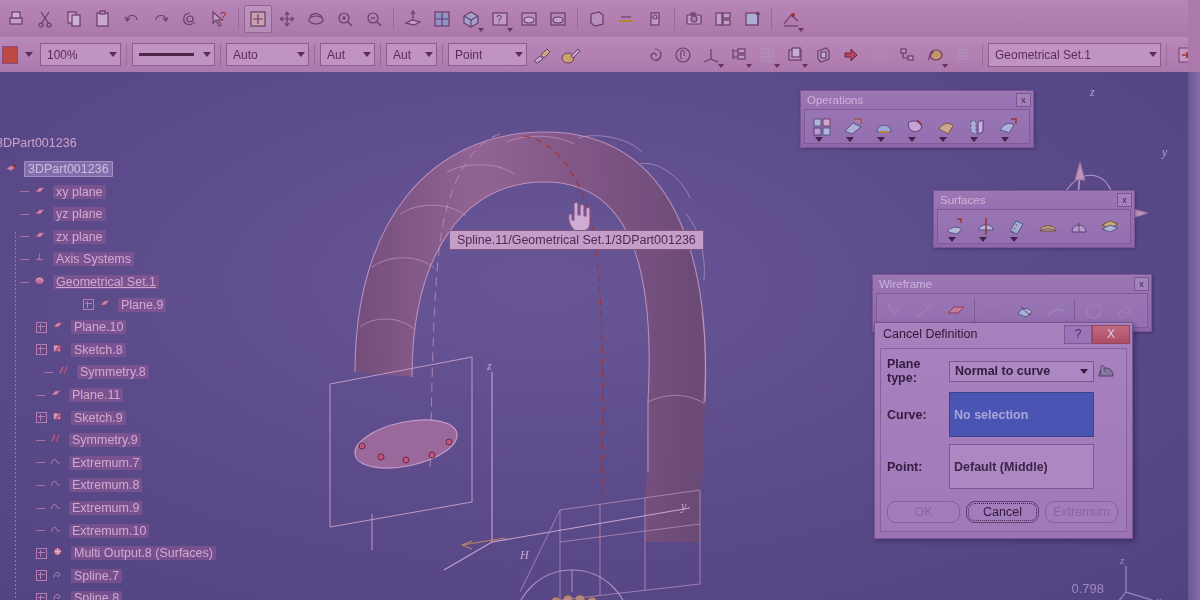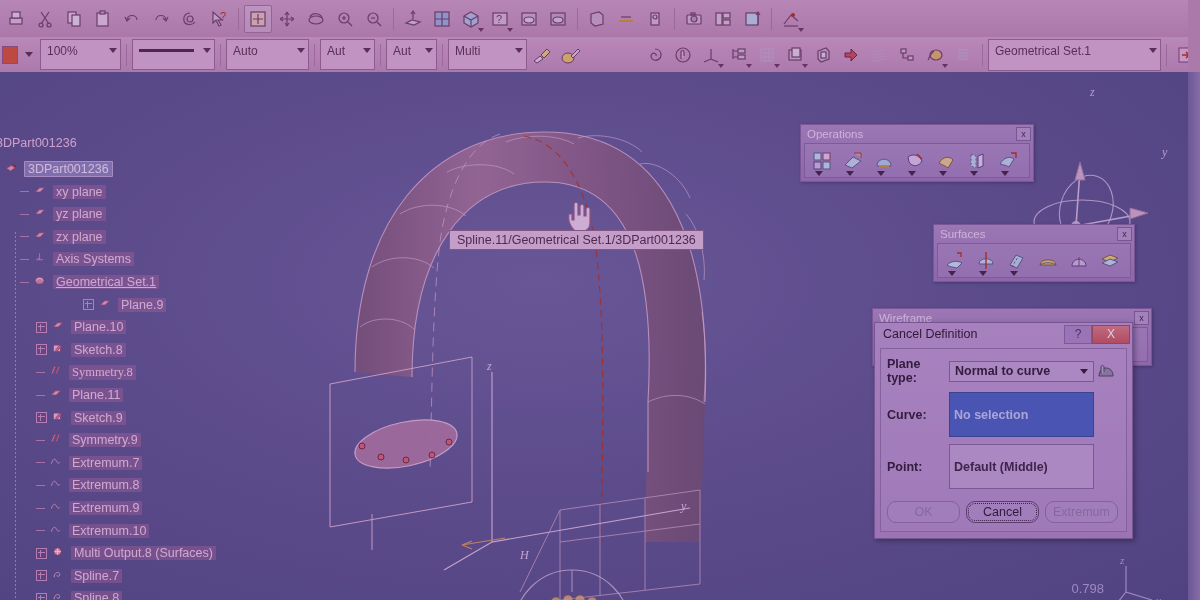--- a/index.html
+++ b/index.html
@@ -19,21 +19,21 @@
   .tbtn{width:26px;height:26px;display:flex;align-items:center;justify-content:center;
         position:relative;border:1px solid transparent;border-radius:2px;flex:0 0 auto;}
   .tbtn.active{border-color:#b07aa6;background:rgba(255,255,255,.22);}
   .sep{width:1px;height:22px;background:#b882ae;margin:0 4px;flex:0 0 auto;}
   .caret{position:absolute;right:0px;bottom:0px;width:0;height:0;
          border-left:3px solid transparent;border-right:3px solid transparent;border-top:4px solid #7a3f6e;}
   svg{display:block;}
 
   
   .combo{height:21px;background:#e2b6d8;border:1px solid #a86f9e;display:flex;align-items:center;
-         justify-content:space-between;padding:0 3px 8px 6px;font-size:12px;color:#6b3760;flex:0 0 auto;}
+         justify-content:space-between;padding:0 3px 0 6px;font-size:12px;color:#6b3760;flex:0 0 auto;}
   .combo .dn{width:0;height:0;border-left:4px solid transparent;border-right:4px solid transparent;
              border-top:5px solid #6b3760;margin-left:5px;}
   .swatch{width:14px;height:16px;background:#e05a4a;border:1px solid #9d5c92;flex:0 0 auto;}
   .plain-caret{width:0;height:0;border-left:4px solid transparent;border-right:4px solid transparent;
                border-top:5px solid #6b3760;flex:0 0 auto;margin:0 6px;}
 
   
   #viewport{position:absolute;left:0;top:72px;width:1200px;height:528px;
             background:radial-gradient(ellipse at 45% 40%, #7a6aa8 0%, #6a5b99 55%, #5e5290 100%);
             overflow:hidden;}
@@ -49,21 +49,21 @@
   .plusbox:before,.plusbox:after{content:"";position:absolute;background:#d79bc8;}
   .plusbox:before{left:1px;right:1px;top:3px;height:1px;}
   .plusbox:after{top:1px;bottom:1px;left:3px;width:1px;}
   .dash{width:9px;height:1px;background:#c78ab8;flex:0 0 auto;}
   .ticon{width:16px;height:14px;flex:0 0 auto;}
   #treevert{position:absolute;left:15px;top:160px;width:1px;height:420px;
             background:repeating-linear-gradient(#c78ab8 0 2px, transparent 2px 4px);}
 
   
   .palette{position:absolute;background:linear-gradient(#b693c9,#a77fbe);
-           border:1px solid #8f6aa8;box-shadow:1px 1px 3px rgba(40,20,60,.35);z-index:20;margin-top:34px;}
+           border:1px solid #8f6aa8;box-shadow:1px 1px 3px rgba(40,20,60,.35);z-index:20;}
   .pal-title{height:17px;display:flex;align-items:center;justify-content:space-between;
              padding:0 2px 0 6px;font-size:11.5px;color:#f2dcf2;}
   .pal-x{width:13px;height:12px;background:#c0a0d0;border:1px solid #8d6aa5;font-size:9px;
          display:flex;align-items:center;justify-content:center;color:#4d2a52;}
   .pal-body{display:flex;align-items:center;border:1px solid #9271ab;margin:1px 3px 3px 3px;
             background:rgba(190,160,210,.30);padding:2px 1px;}
   .pbtn{width:31px;height:29px;position:relative;display:flex;align-items:center;justify-content:center;flex:0 0 auto;}
   .pcaret{position:absolute;left:9px;bottom:-1px;width:0;height:0;
           border-left:4px solid transparent;border-right:4px solid transparent;border-top:5px solid #4e2a55;}
   .pgsep{width:1px;height:24px;background:#9271ab;margin:0 3px;}
@@ -304,21 +304,21 @@
       <span>Aut</span>
       <span class="dn"></span>
     </div>
     <div class="sep"></div>
     <div class="combo" style="width:40px">
       <span>Aut</span>
       <span class="dn"></span>
     </div>
     <div class="sep"></div>
     <div class="combo" style="width:68px">
-      <span>Multi</span>
+      <span>Point</span>
       <span class="dn"></span>
     </div>
     <div class="tbtn">
       <svg width="22" height="20" viewBox="0 0 22 20">
         <path d="M3 16 L9 11 L12 14 L6 18 Z" fill="#e9d9ef" stroke="#7a4a70" stroke-width="1"></path>
         <path d="M10 10 L16 4 L19 7 L13 13 Z" fill="#f2d38c" stroke="#7a4a70" stroke-width="1"></path>
       </svg>
     </div>
     <div class="tbtn">
       <svg width="22" height="20" viewBox="0 0 22 20">
@@ -619,21 +619,21 @@
       <div class="trow" style="top: 268.8px; left: 36px;">
         <span class="plusbox"></span>
         <span class="ticon">
           <svg width="16" height="14" viewBox="0 0 20 20">
             <rect x="2" y="3" width="10" height="9" fill="#f3c5dd" stroke="#a8476f"></rect>
             <path d="M5 10 L11 3 L13 5 L7 12 Z" fill="#e37aa4" stroke="#a8476f"></path>
           </svg>
         </span>
         <span class="tlabel">Sketch.8</span>
       </div>
-      <div class="trow" style="top: 291.4px; left: 36px; font-family: Liberation Serif, serif;">
+      <div class="trow" style="top: 291.4px; left: 44px;">
         <span class="dash"></span>
         <span class="ticon">
           <svg width="16" height="14" viewBox="0 0 20 20">
             <path d="M2 12 L6 2 L8 2 L4 12 Z" fill="#f0b4d2" stroke="#a8476f"></path>
             <path d="M8 12 L12 2 L14 2 L10 12 Z" fill="#e38cb4" stroke="#a8476f"></path>
           </svg>
         </span>
         <span class="tlabel">Symmetry.8</span>
       </div>
       <div class="trow" style="top: 314px; left: 36px;">

